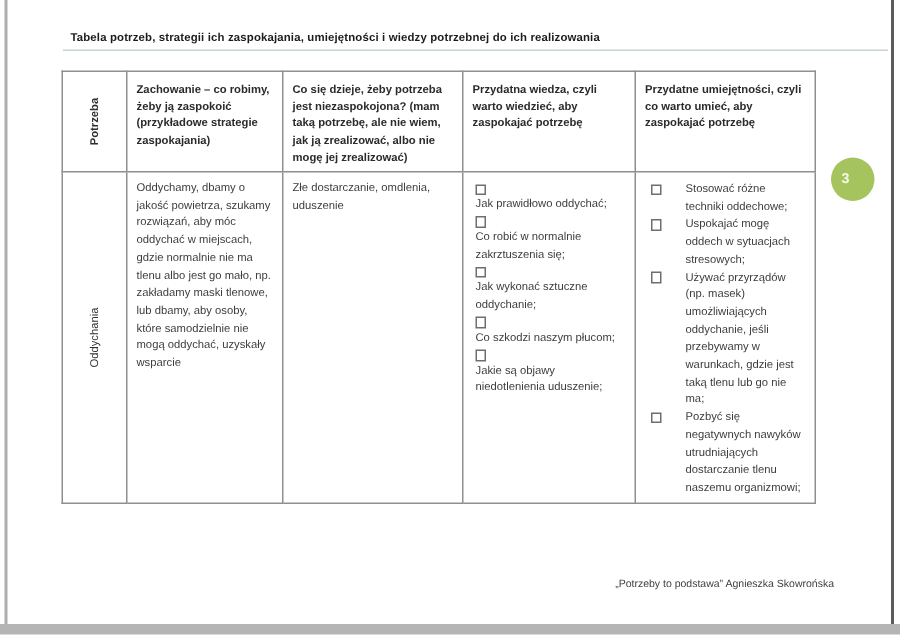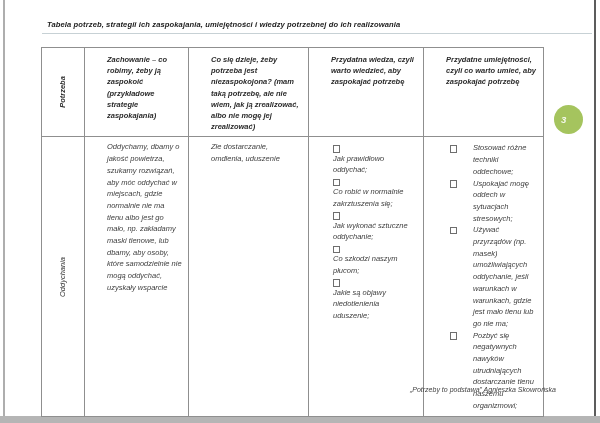--- a/index.html
+++ b/index.html
@@ -4,21 +4,21 @@
 <style>
   html, body { margin: 0; padding: 0; }
   body {
     width: 600px; height: 423px;
     background: #ffffff;
     overflow: hidden;
     position: relative;
     font-family: "Liberation Sans", sans-serif;
     -webkit-font-smoothing: antialiased;
   }
-  .page { position: absolute; inset: 0; background: #ffffff; font-style: italic; }
+  .page { position: absolute; inset: 0; background: #ffffff; }
 
   
   .edge-left   { position: absolute; left: 3px;  top: 0; width: 2px;  height: 416px; background: #aeaeae; }
   .edge-right  { position: absolute; left: 594px; top: 0; width: 2px; height: 416px; background: #5c5c5c; }
   .edge-bottom { position: absolute; left: 0; top: 416px; width: 600px; height: 7px; background: #b5b5b5; }
 
   
   .doc-title {
     position: absolute; left: 47px; top: 20px;
     font-size: 7.6px; font-weight: bold; color: #1c1c1c;
@@ -30,21 +30,21 @@
   }
 
   
   table.needs-table {
     position: absolute; left: 41px; top: 47px;
     width: 502px; border-collapse: collapse; table-layout: fixed;
   }
   .needs-table th, .needs-table td {
     border: 1px solid #8f8f8f;
     vertical-align: top;
-    padding: 4px 6px 4px 22px;
+    padding: 4px 6px 4px 6px;
     box-sizing: border-box;
     overflow: hidden;
   }
   .needs-table thead tr { height: 66px; }
   .needs-table tbody tr { height: 209px; margin-top: 17px; }
   .needs-table th {
     font-size: 7.5px; font-weight: bold; color: #2b2b2b;
     line-height: 11.2px; text-align: left; padding-top: 6px;
   }
   .needs-table td {
@@ -156,21 +156,21 @@
             <div class="chk-item">
               <span class="chk-box"></span>
               <span class="chk-text">Stosować różne techniki oddechowe;</span>
             </div>
             <div class="chk-item">
               <span class="chk-box"></span>
               <span class="chk-text">Uspokajać mogę oddech w sytuacjach stresowych;</span>
             </div>
             <div class="chk-item">
               <span class="chk-box"></span>
-              <span class="chk-text">Używać przyrządów (np. masek) umożliwiających oddychanie, jeśli warunkach w warunkach, gdzie jest mało tlenu lub go nie ma;</span>
+              <span class="chk-text">Używać przyrządów (np. masek) umożliwiających oddychanie, jeśli przebywamy w warunkach, gdzie jest taką tlenu lub go nie ma;</span>
             </div>
             <div class="chk-item">
               <span class="chk-box"></span>
               <span class="chk-text">Pozbyć się negatywnych nawyków utrudniających dostarczanie tlenu naszemu organizmowi;</span>
             </div>
           </div>
         </td>
       </tr>
     </tbody>
   </table>

